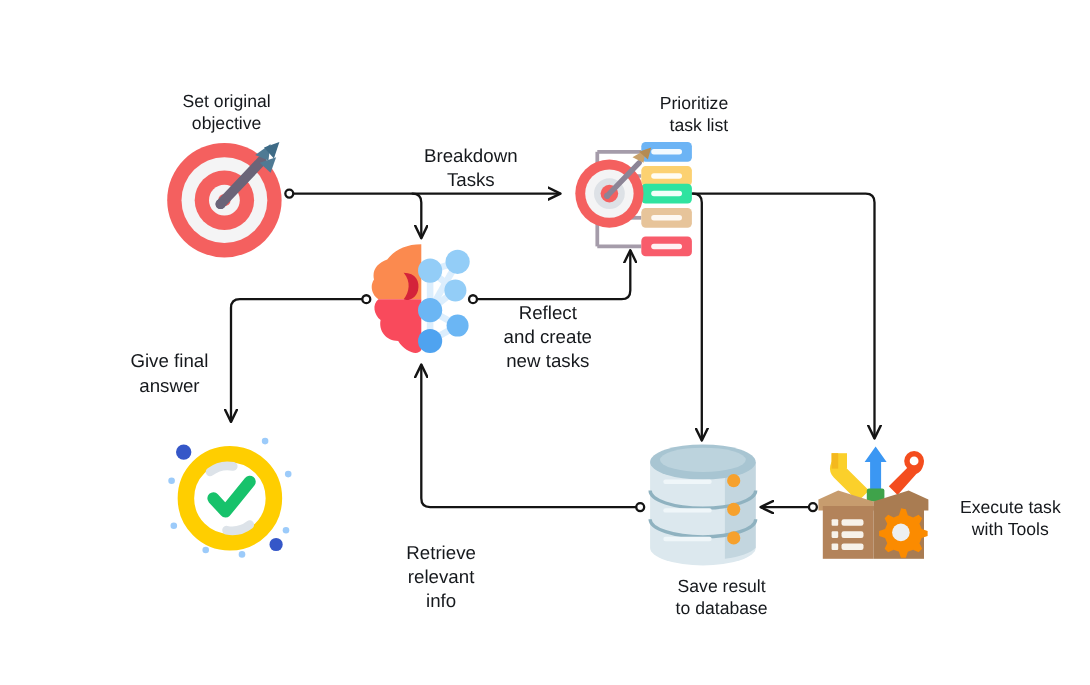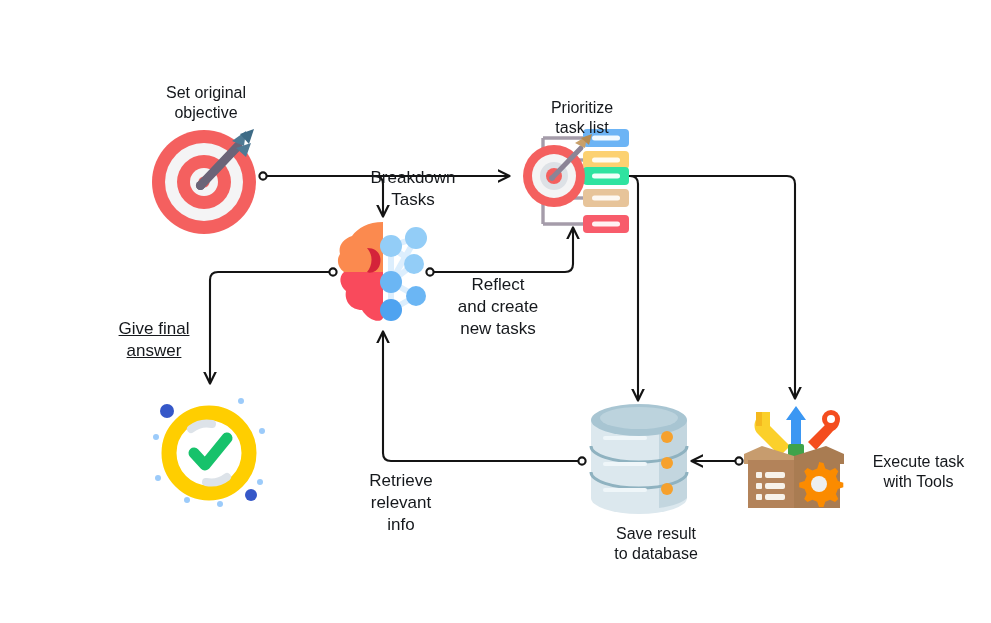--- a/index.html
+++ b/index.html
@@ -105,21 +105,21 @@
       <circle cx="33" cy="60" r="8" fill="#F4605F"></circle>
     </g>
     <g>
       <path d="M31 62 L60 32" stroke="#8C8496" stroke-width="5" stroke-linecap="round" fill="none"></path>
       <path d="M54 27 L66 20 L64 32 Z" fill="#C8A06A"></path>
       <path d="M60 22 L71 18 L68 29 Z" fill="#B58B52"></path>
       <circle cx="31" cy="62" r="2.8" fill="#8C8496"></circle>
     </g>
   </svg>
 </div>
-<div class="label" style="left:502px;top:98px;width:160px;">Prioritize
+<div class="label" style="left:502px;top:85px;width:160px;text-align:right;">Prioritize
 task list</div>
 
 <div class="node" style="left:336px;top:222px;width:100px;height:104px;">
   <svg viewBox="0 0 100 104" width="100" height="104">
     <g>
       <g stroke="#DCEEFD" stroke-width="6" fill="none">
         <path d="M55 24 L80 16"></path>
         <path d="M55 24 L78 42"></path>
         <path d="M55 24 L55 60"></path>
         <path d="M55 60 L80 16"></path>
@@ -153,21 +153,21 @@
       <circle cx="91" cy="5" r="3" fill="#9CCBFA"></circle>
       <circle cx="112" cy="35" r="3" fill="#9CCBFA"></circle>
       <circle cx="110" cy="86" r="3" fill="#9CCBFA"></circle>
       <circle cx="37" cy="104" r="3" fill="#9CCBFA"></circle>
       <circle cx="8" cy="82" r="3" fill="#9CCBFA"></circle>
       <circle cx="6" cy="41" r="3" fill="#9CCBFA"></circle>
       <circle cx="70" cy="108" r="3" fill="#9CCBFA"></circle>
     </g>
   </svg>
 </div>
-<div class="edge-label" style="left:94px;top:318px;width:120px;text-decoration:underline;">Give final
+<div class="edge-label" style="left:94px;top:318px;width:120px;">Give final
 answer</div>
 
 <div class="node" style="left:589px;top:404px;width:100px;height:110px;">
   <svg viewBox="0 0 100 110" width="100" height="110">
     <g>
       <path d="M2 16 L2 94 A48 16 0 0 0 98 94 L98 16 Z" fill="#DCE8EE"></path>
       <path d="M70 12 L70 104 A48 16 0 0 0 98 94 L98 16 Z" fill="#C3D6DF"></path>
       <ellipse cx="50" cy="16" rx="48" ry="16" fill="#A8C5D2"></ellipse>
       <ellipse cx="50" cy="14" rx="39" ry="11" fill="#BCD3DD"></ellipse>
       <path d="M2 42 A48 16 0 0 0 98 42" fill="none" stroke="#8FB2C0" stroke-width="3"></path>
@@ -218,22 +218,22 @@
       <g transform="translate(58,64)">
         <path d="M21 0 l4.5 1 1.8 5.4 4.8 2 5-2.4 3.2 3.2 -2.4 5 2 4.8 5.4 1.8 0 4.5 -5.4 1.8 -2 4.8 2.4 5 -3.2 3.2 -5-2.4 -4.8 2 -1.8 5.4 -4.5 0 -1.8-5.4 -4.8-2 -5 2.4 -3.2-3.2 2.4-5 -2-4.8 -5.4-1.8 0-4.5 5.4-1.8 2-4.8 -2.4-5 3.2-3.2 5 2.4 4.8-2 1.8-5.4 Z" fill="#FB8B00"></path>
         <circle cx="21" cy="22" r="8" fill="#EDEFF1"></circle>
       </g>
     </g>
   </svg>
 </div>
 <div class="label" style="left:846px;top:452px;width:145px;">Execute task
 with Tools</div>
 
-<div class="edge-label" style="left:343px;top:131px;width:140px;margin-top:36px;">Breakdown
+<div class="edge-label" style="left:358px;top:131px;width:140px;">Breakdown
 Tasks</div>
 
 <div class="edge-label" style="left:428px;top:274px;width:140px;">Reflect
 and create
 new tasks</div>
 
-<div class="edge-label" style="left:341px;top:470px;width:120px;text-align:center;">Retrieve
+<div class="edge-label" style="left:341px;top:492px;width:120px;text-align:center;">Retrieve
 relevant
 info</div>
 
 </body></html>

